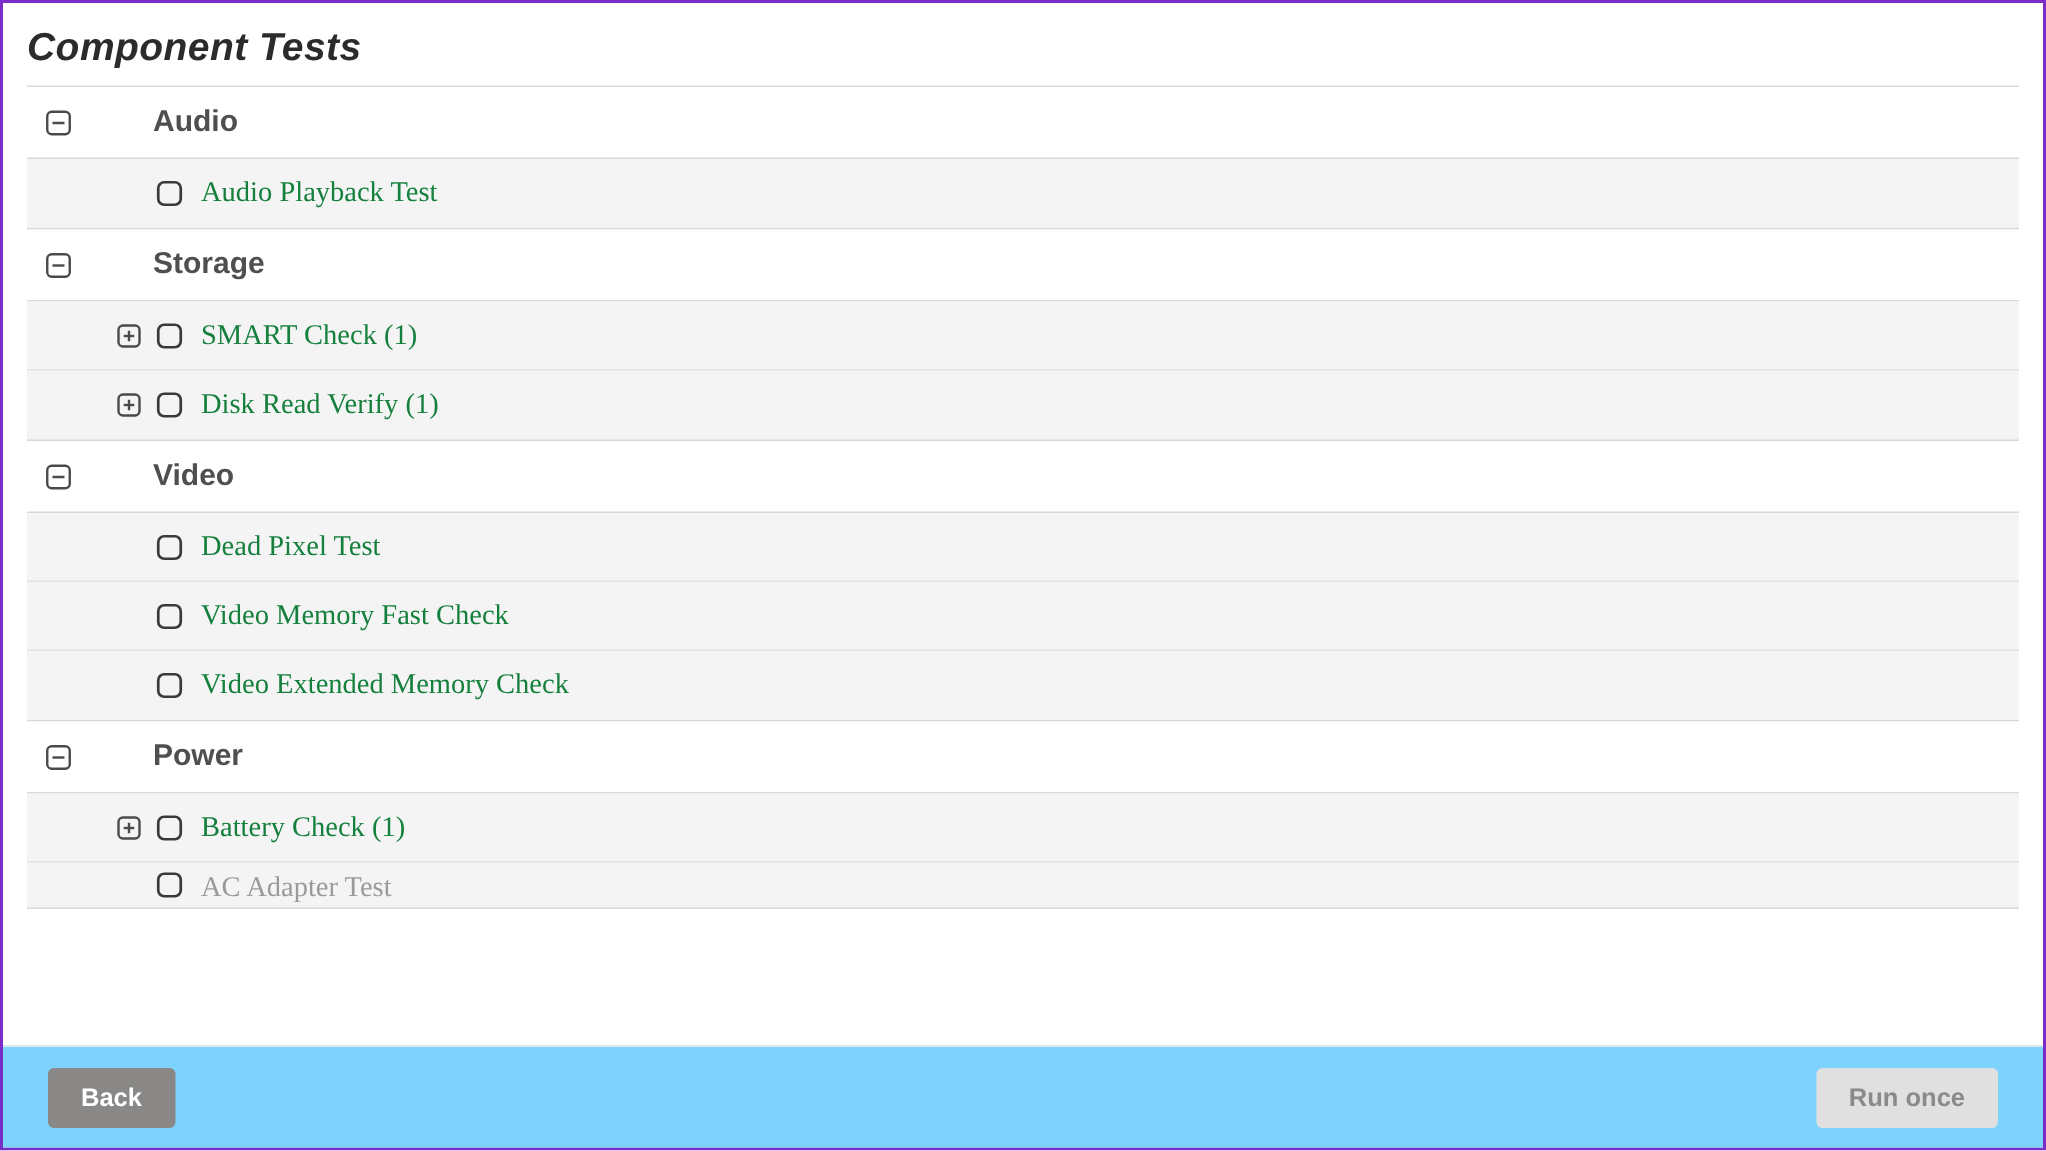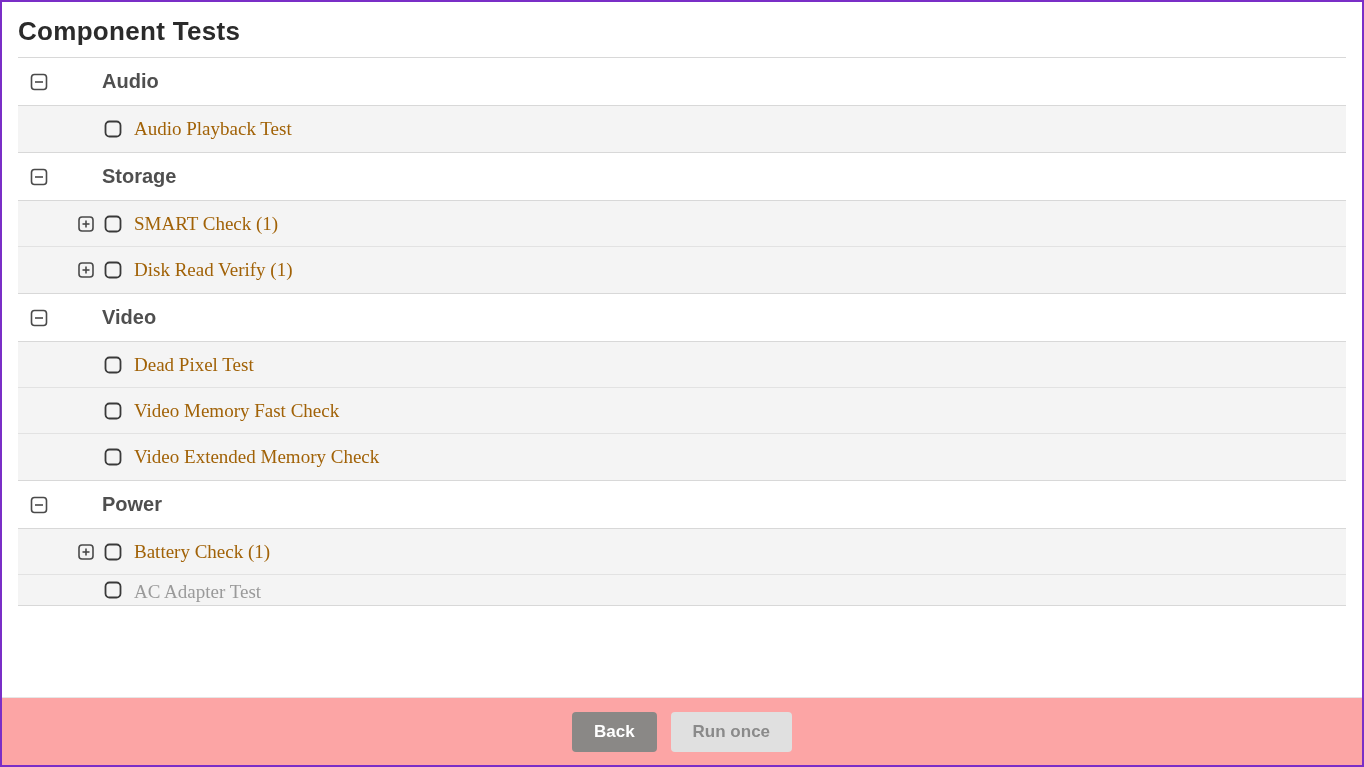--- a/index.html
+++ b/index.html
@@ -28,20 +28,21 @@
     overflow: hidden;
     padding: 14px 0 0 0;
   }
   .page-title {
     font-family: Arial, Helvetica, sans-serif;
     font-weight: 800;
     font-size: 26px;
     color: #2b2b2b;
     letter-spacing: 0.3px;
     padding: 0 16px 10px 16px;
+    font-style: italic;
   }
   .page-subtitle {
     font-family: Georgia, 'Times New Roman', serif;
     font-size: 19px;
     color: #4a4a4a;
     padding: 0 16px 14px 16px;
   }
   .divider-top {
     border-top: 1px solid #d8d8d8;
     margin: 0 16px;
@@ -95,39 +96,39 @@
   }
   .test-row .cbox {
     width: 18px;
     height: 18px;
     flex: 0 0 18px;
     margin-right: 12px;
   }
   .test-label {
     font-family: Georgia, 'Times New Roman', serif;
     font-size: 19px;
-    color: #a16207;
+    color: #15803d;
   }
   .test-row.cutoff .test-label {
     color: #9a9a9a;
   }
   .test-row.cutoff {
     height: 30px;
     align-items: flex-start;
     padding-top: 6px;
   }
 
   .footer {
     height: 68px;
-    background: #fca5a5;
+    background: #7dd3fc;
     border-top: 1px solid #e6e6e6;
     display: flex;
     align-items: center;
-    justify-content: center;
-    padding: 0 18px;
+    justify-content: space-between;
+    padding: 0 30px;
     gap: 14px;
   }
   .btn {
     font-family: Arial, Helvetica, sans-serif;
     font-weight: 700;
     font-size: 17px;
     padding: 10px 22px;
     border-radius: 4px;
     border: none;
     cursor: pointer;

